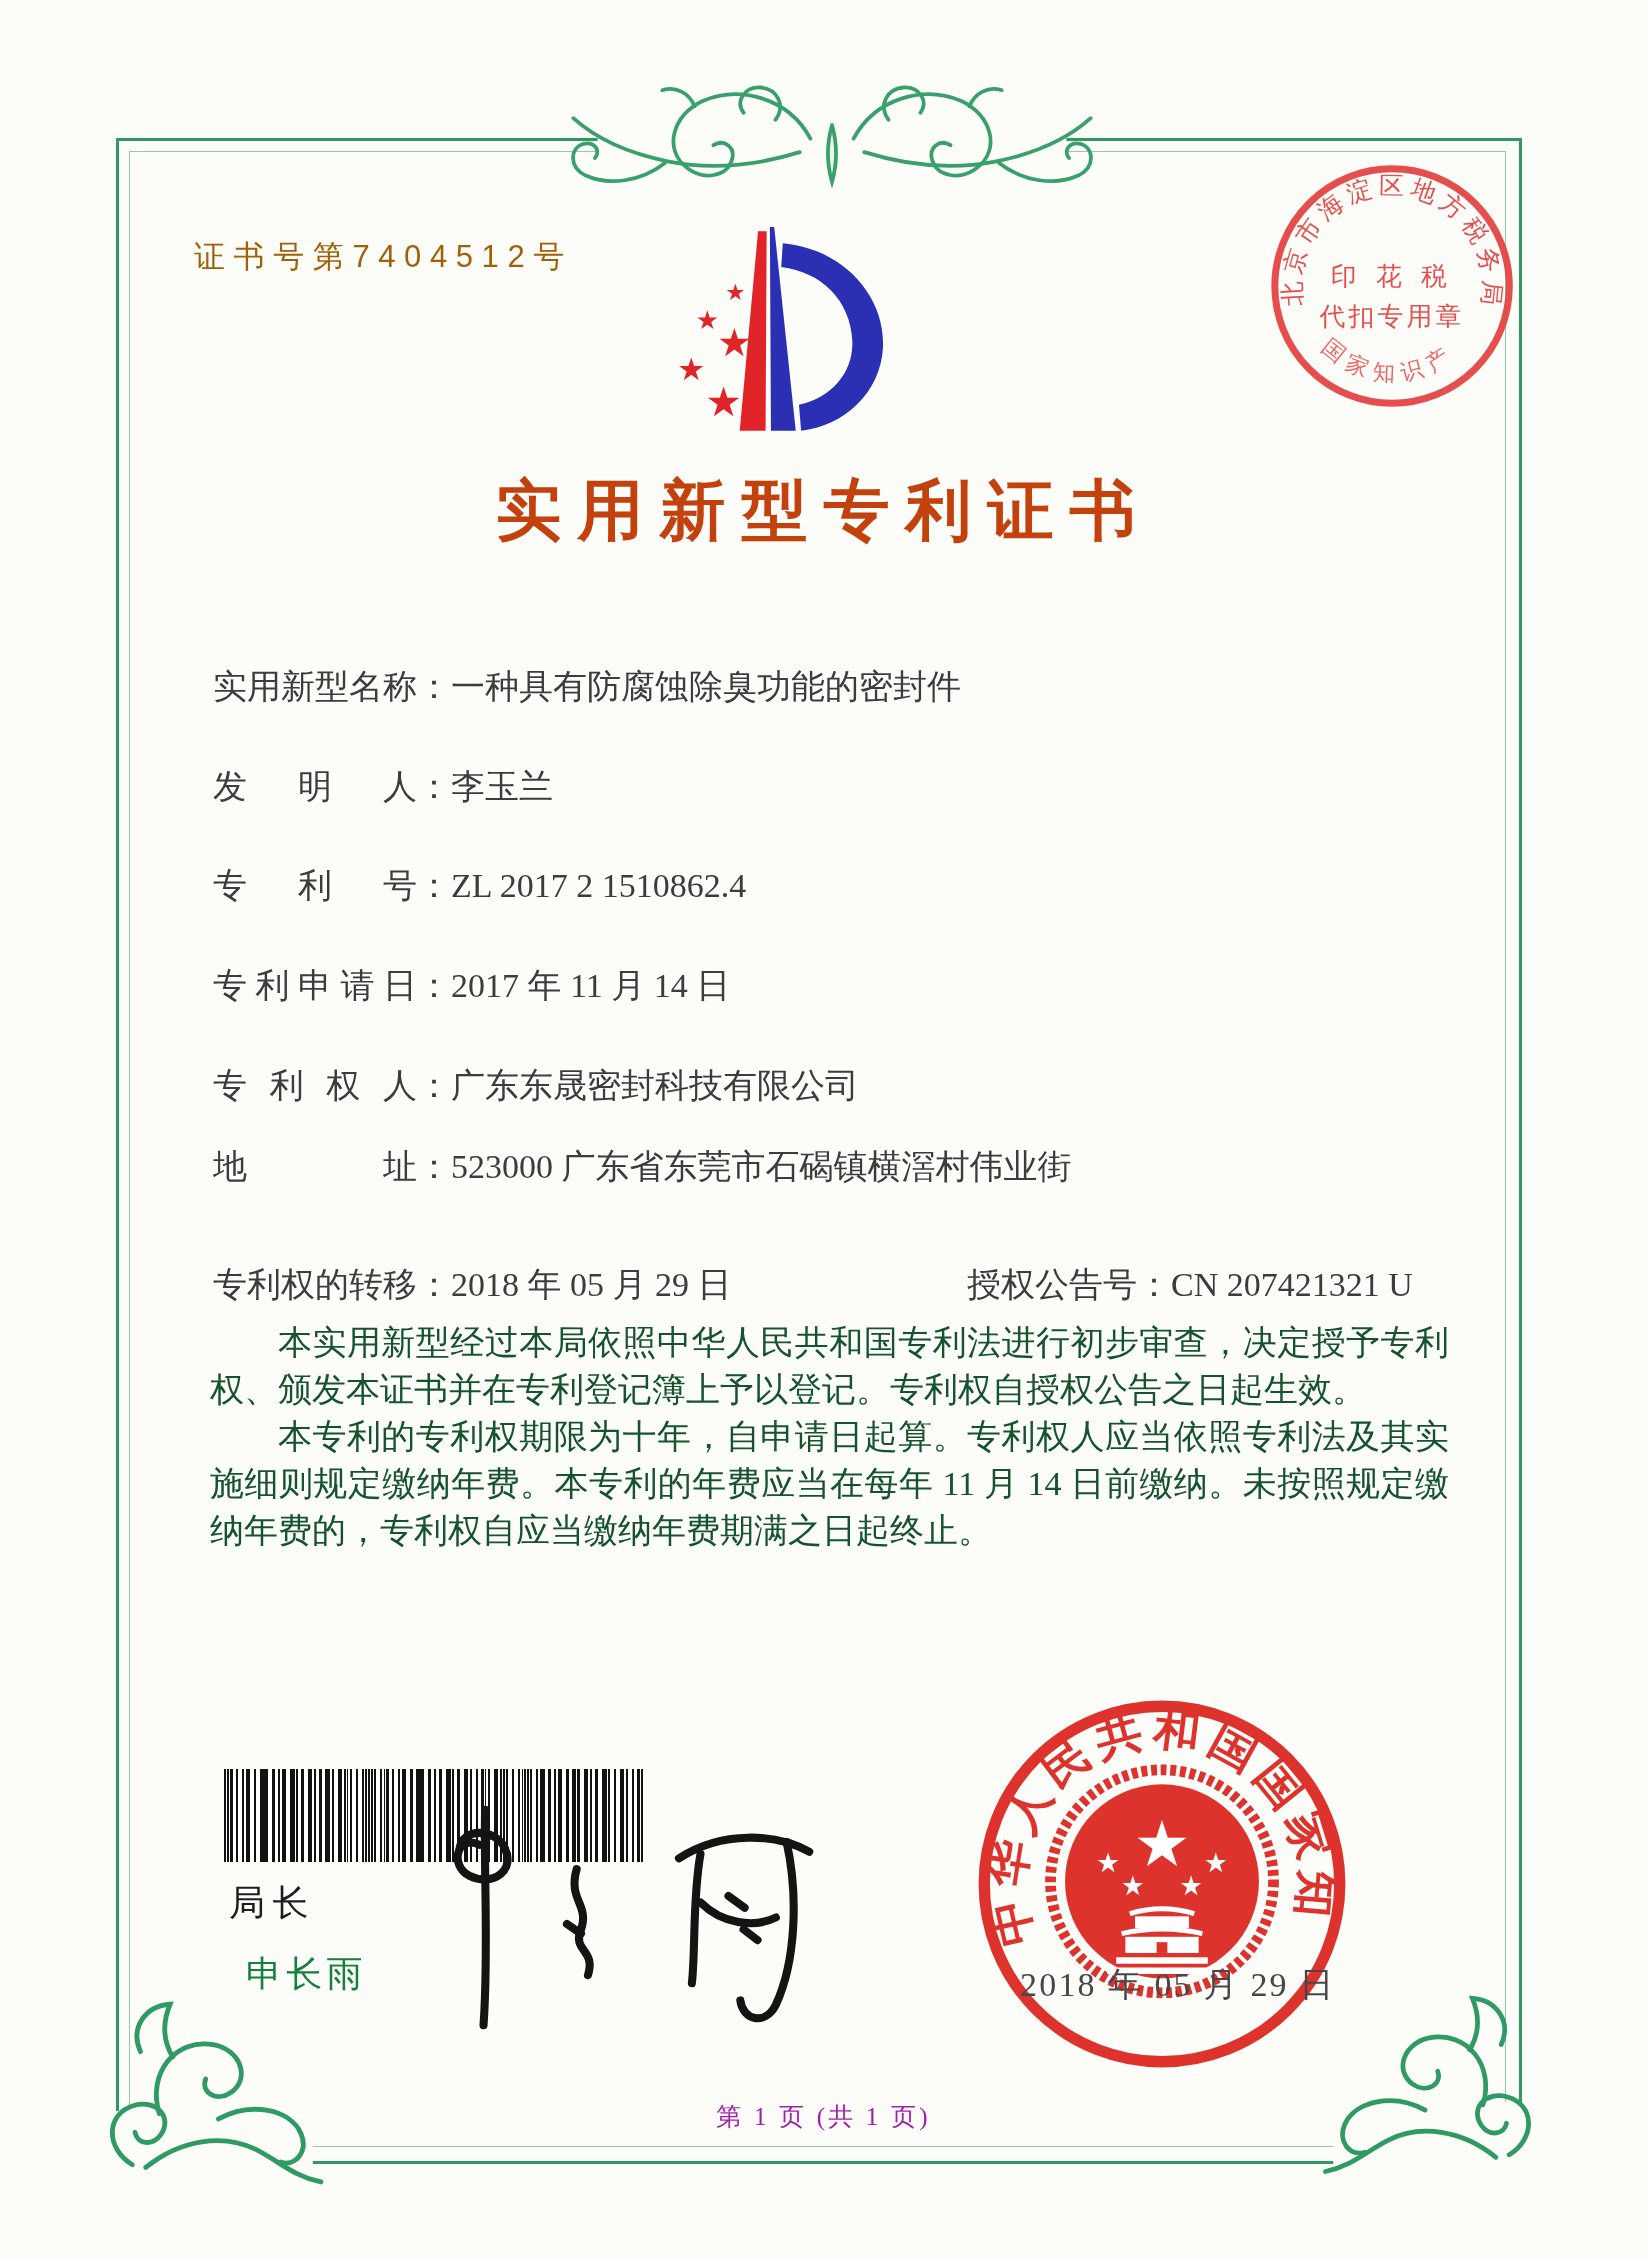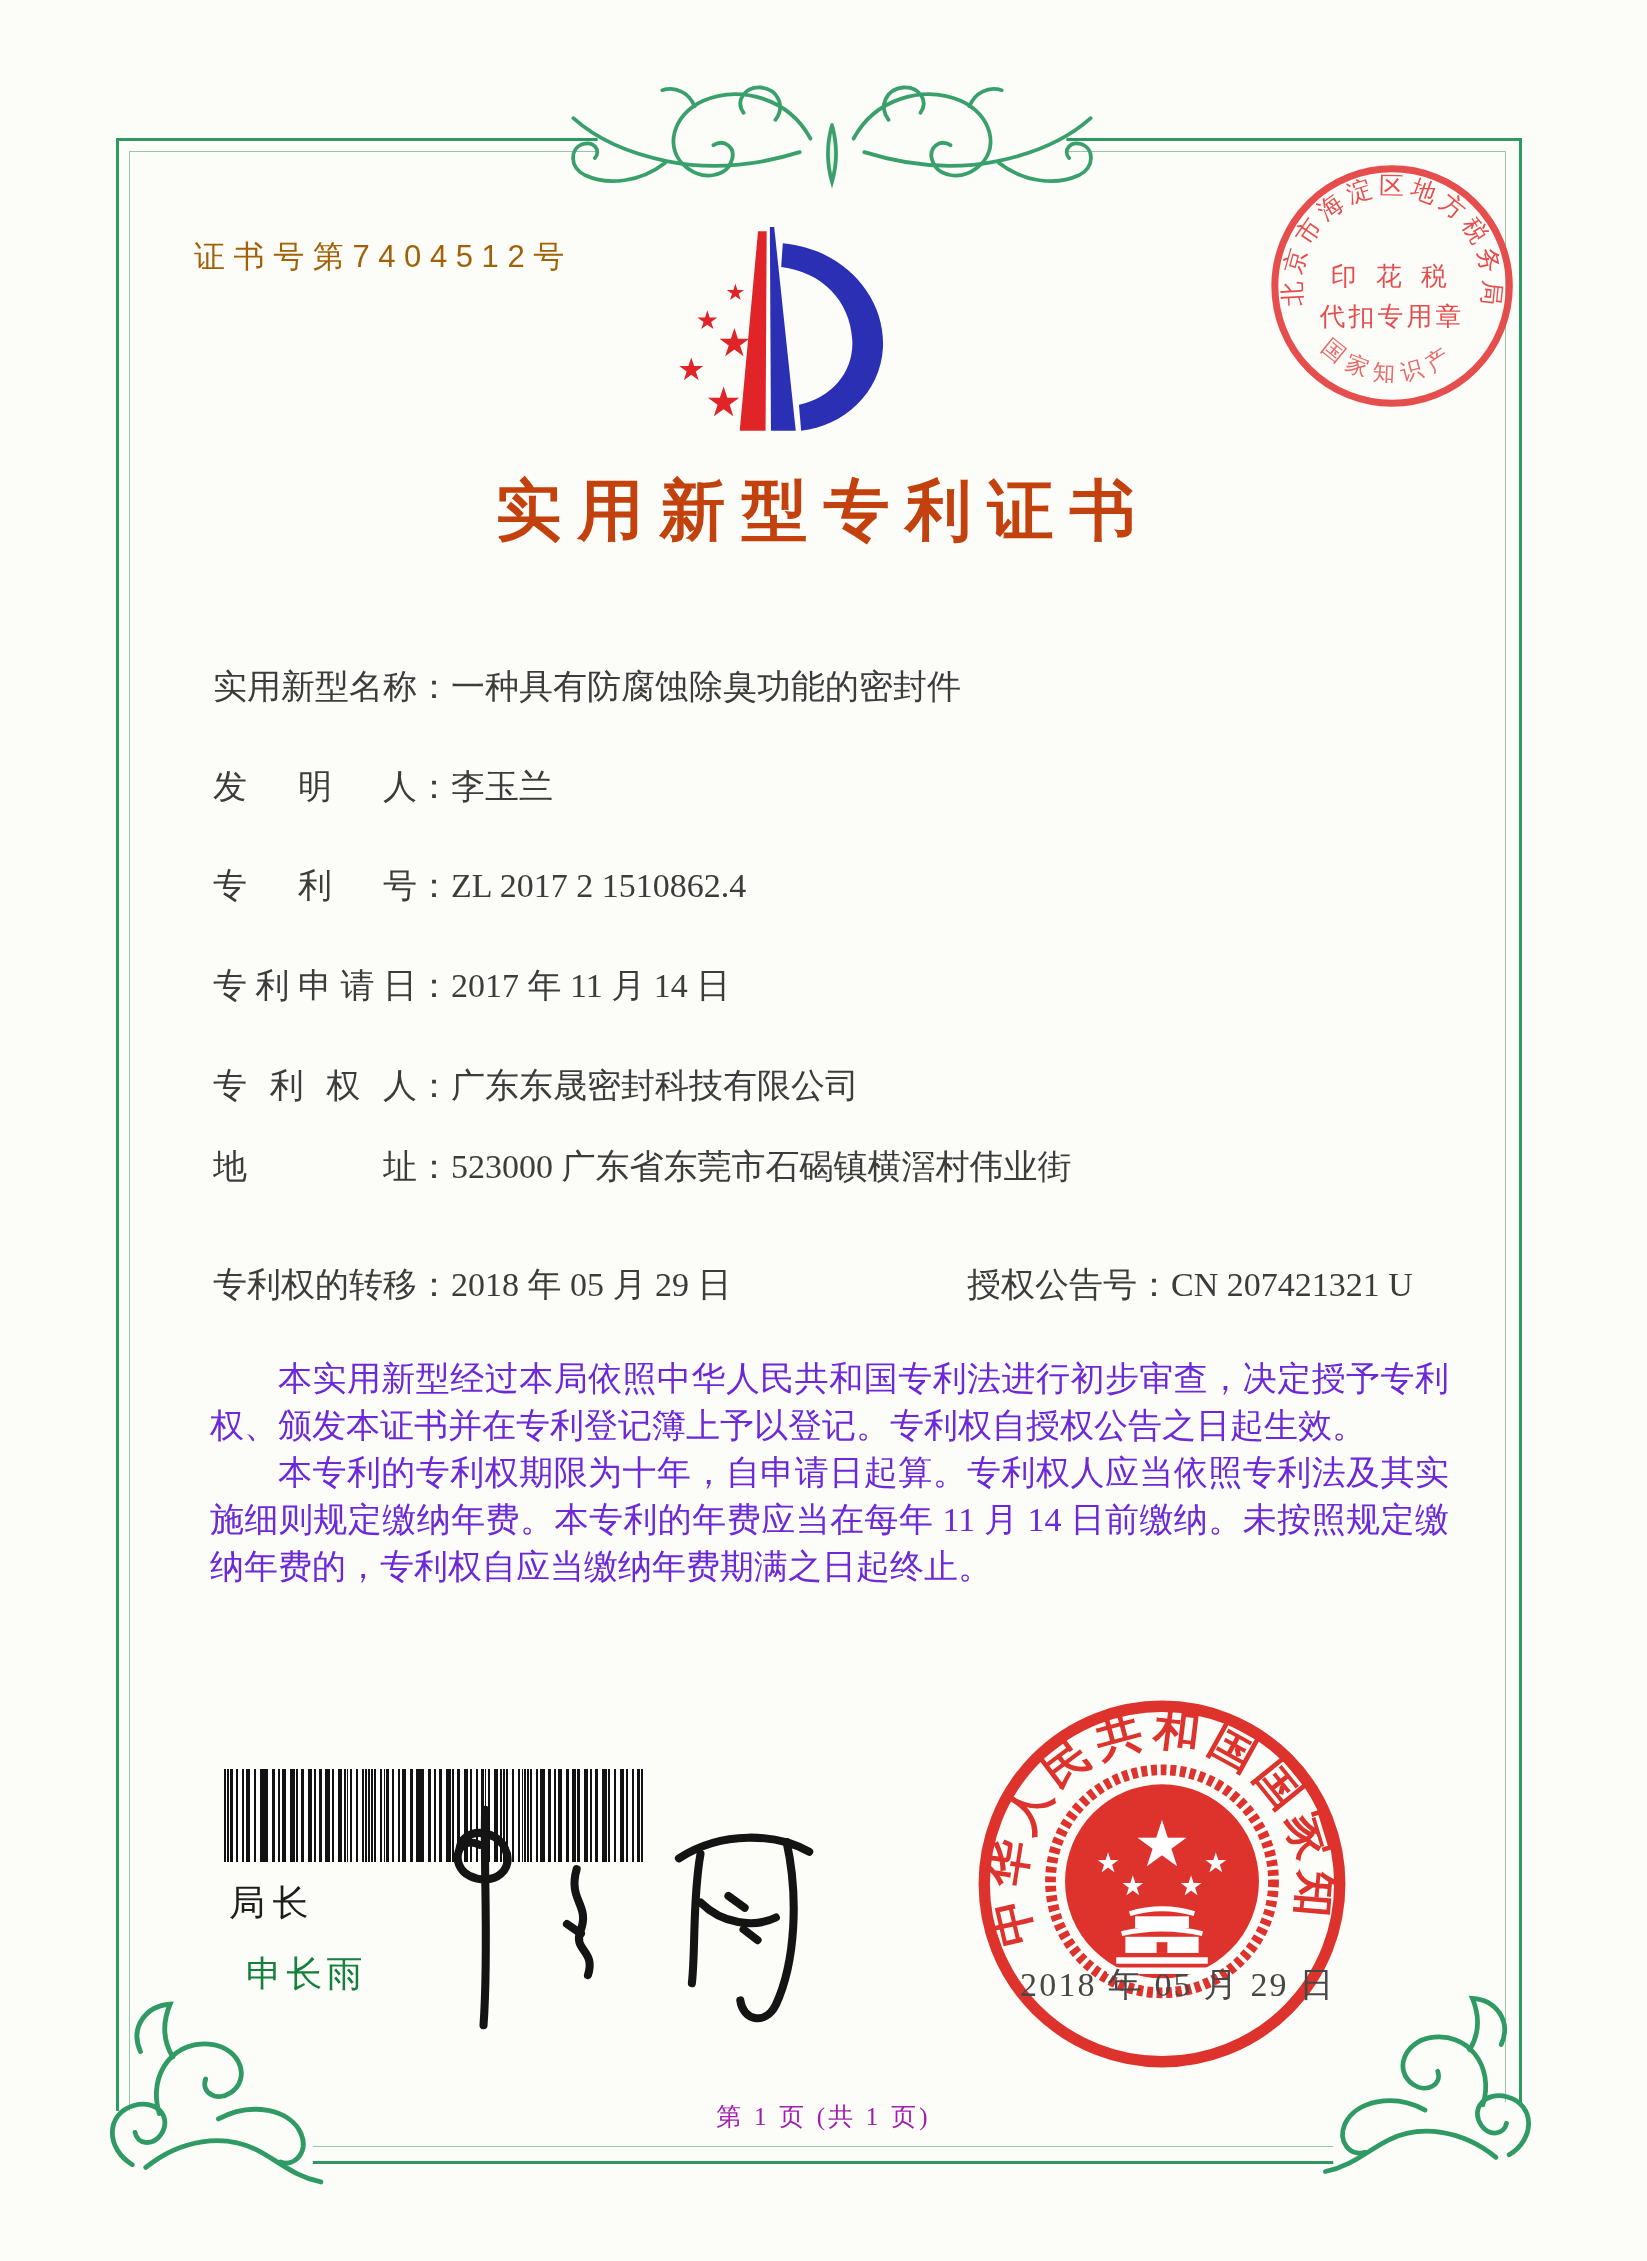--- a/index.html
+++ b/index.html
@@ -18,21 +18,21 @@
          font-weight:700;letter-spacing:16px;color:#c2410c;}
   
   .fields{position:absolute;left:213px;top:664px;width:1239px;font-size:34px;color:#3c3c3c;}
   .frow{position:absolute;left:0;white-space:nowrap;}
   .flabel{display:inline-block;width:204px;text-align:justify;text-align-last:justify;
           vertical-align:bottom;}
   .flabel.plain{width:auto;text-align:center;text-align-last:auto;}
   .grant-no{position:absolute;left:754px;top:0;white-space:nowrap;}
   
   .body-text{position:absolute;left:210px;top:1319px;width:1239px;font-size:34px;
-             line-height:47px;text-align:justify;color:#6d28d9;margin-top:36px;}
+             line-height:47px;text-align:justify;color:#14532d;}
   .body-text p{margin:0;text-indent:2em;}
   
   .barcode{position:absolute;left:224px;top:1769px;width:420px;height:93px;background-color:#fff;
     background-image:
       repeating-linear-gradient(90deg,#121212 0 2.2px,transparent 2.2px 6px),
       repeating-linear-gradient(90deg,transparent 0 3.2px,#121212 3.2px 4.8px,transparent 4.8px 9.2px),
       repeating-linear-gradient(90deg,transparent 0 7px,#121212 7px 8.6px,transparent 8.6px 15.6px);}
   .director-title{position:absolute;left:229px;top:1879px;font-size:36px;color:#1d1d1d;
                   letter-spacing:7.5px;font-family:"Liberation Sans","DejaVu Sans",sans-serif;}
   .director-name{position:absolute;left:246px;top:1950px;font-size:36px;color:#15803d;

